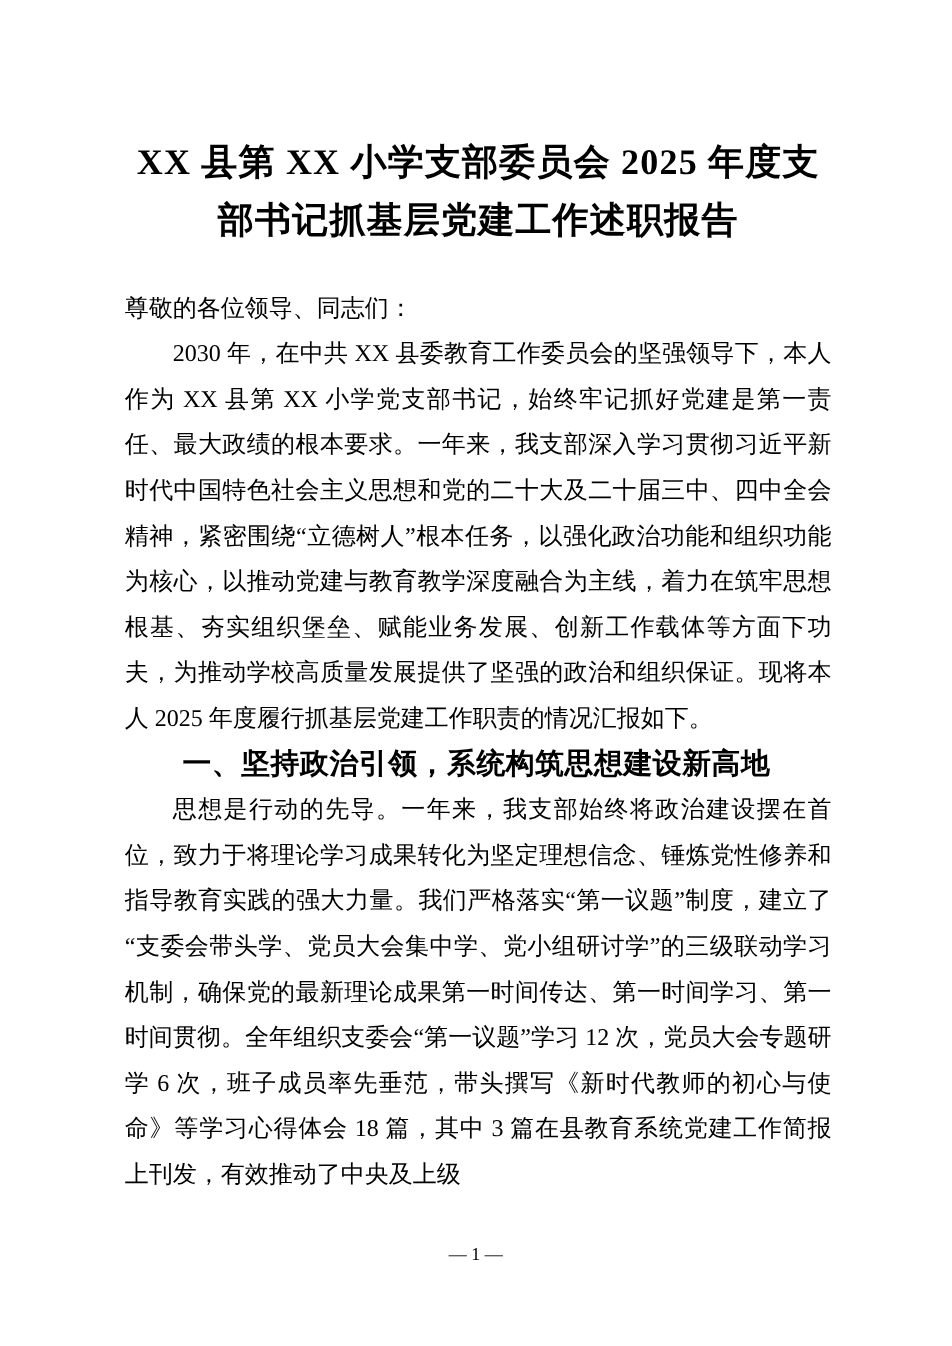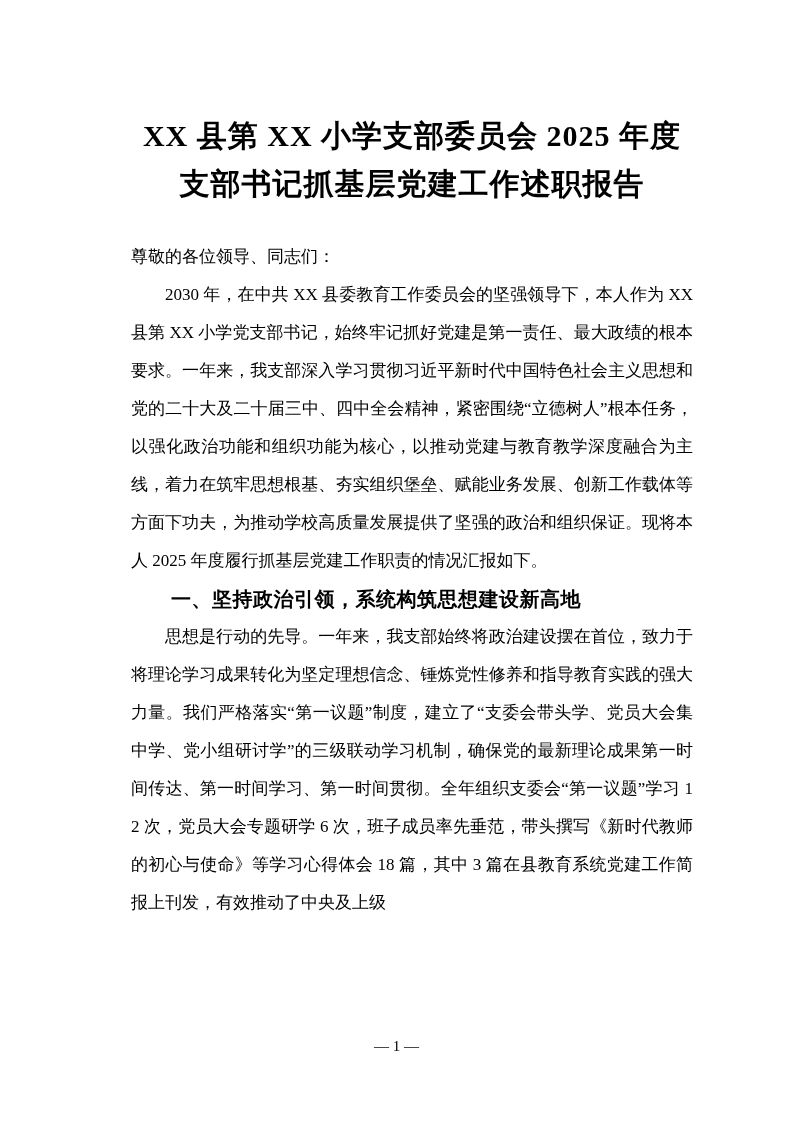--- a/index.html
+++ b/index.html
@@ -12,47 +12,46 @@
     width: 793px;
     height: 1122px;
     margin: 0 auto;
     background: #ffffff;
     overflow: hidden;
     font-family: "Liberation Serif", "DejaVu Serif", serif;
     color: #000000;
   }
   .content {
     padding: 112px 100px 0 104px;
-    margin-left: 27px;
   }
   .doc-title {
     margin: 0 0 30px 0;
     font-size: 30px;
     font-weight: bold;
     line-height: 48px;
     text-align: center;
     letter-spacing: 1px;
     font-family: "Liberation Serif", "DejaVu Serif", serif;
   }
   .body-text {
-    font-size: 17px;
+    font-size: 20px;
     line-height: 38px;
     text-align: justify;
     text-justify: inter-ideograph;
     margin: 0;
     word-break: break-all;
   }
   .greeting {
     text-indent: 0;
   }
   .para {
     text-indent: 2em;
   }
   .section-heading {
-    font-size: 20px;
+    font-size: 24px;
     line-height: 38px;
     font-weight: bold;
     text-indent: 2em;
     margin: 0;
     font-family: "Liberation Sans", "DejaVu Sans", sans-serif;
     letter-spacing: 0.5px;
   }
   .footer {
     position: absolute;
     bottom: 66px;

